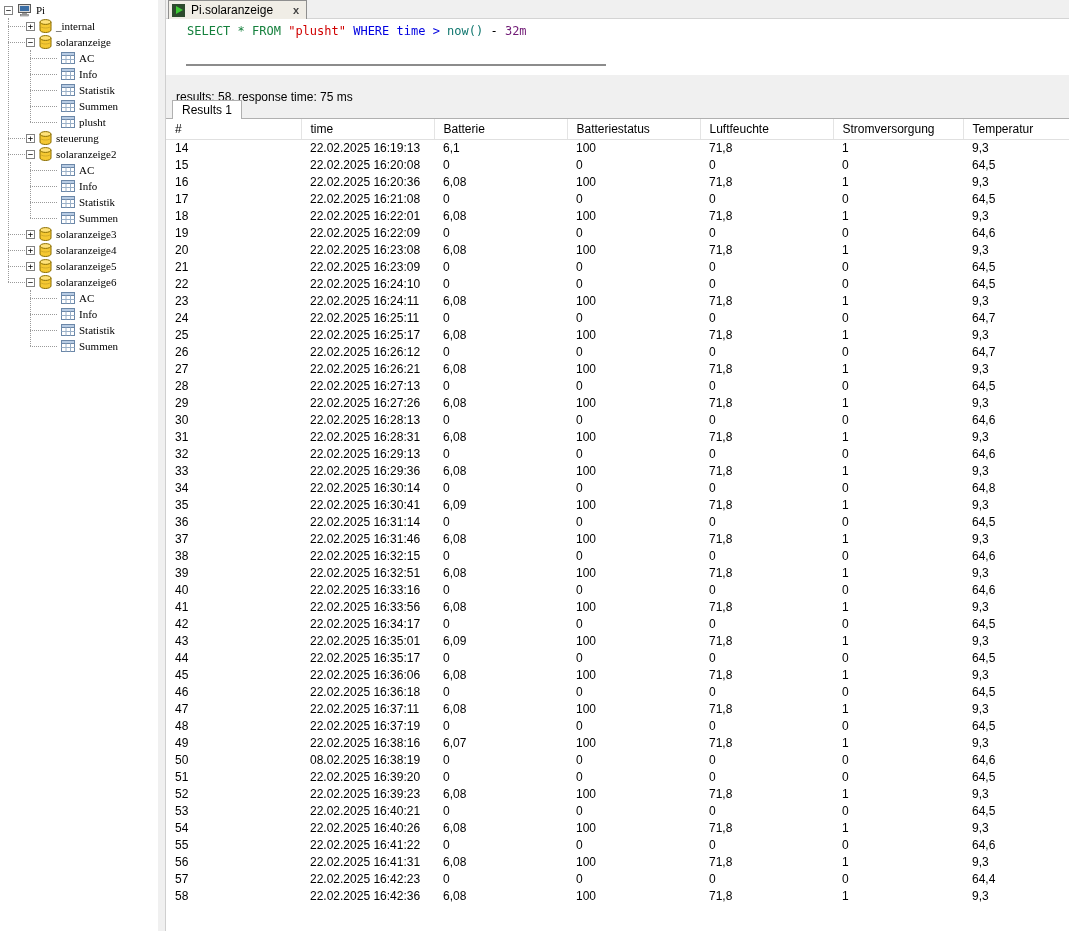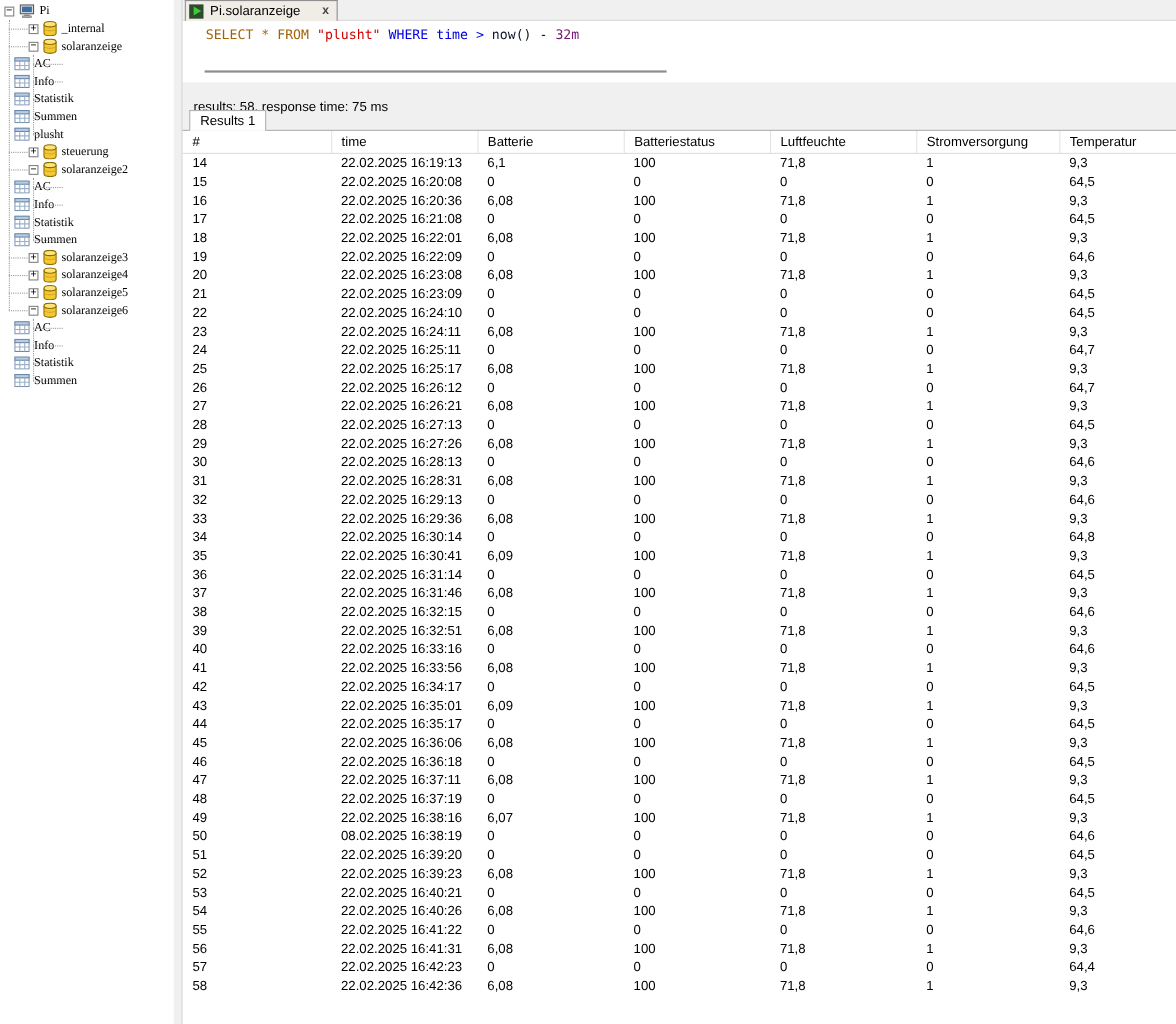--- a/index.html
+++ b/index.html
@@ -7,21 +7,21 @@
   body { font-family: "Liberation Sans", sans-serif; font-size: 12px; background: #f0f0f0; color: #000; }
 
   .app { display: flex; width: 1069px; height: 931px; }
 
   
   .tree-panel { width: 158px; flex-shrink: 0; background: #fff; position: relative; padding-top: 2px; overflow: hidden; }
   .panel-splitter { width: 7px; flex-shrink: 0; background: #f0f0f0; }
   .tree-row { display: flex; align-items: center; height: 16px; position: relative; white-space: nowrap; }
   .tree-row.depth-0 { padding-left: 4px; }
   .tree-row.depth-1 { padding-left: 26px; }
-  .tree-row.depth-2 { }
+  .tree-row.depth-2 { padding-left: 48px; }
   .tree-row.depth-1::before { content: ""; position: absolute; left: 8px; top: 8px; width: 17px; border-top: 1px dotted #9a9a9a; }
   .tree-row.depth-2::before { content: ""; position: absolute; left: 30px; top: 8px; width: 27px; border-top: 1px dotted #9a9a9a; }
   .expander { width: 9px; height: 9px; border: 1px solid #828282; background: #fff; font-family: "DejaVu Sans Mono", monospace; font-size: 9px; line-height: 7px; text-align: center; margin-right: 4px; flex-shrink: 0; color: #000; z-index: 1; }
   .expander-spacer { width: 13px; flex-shrink: 0; }
   .tree-icon { display: inline-flex; align-items: center; margin-right: 4px; flex-shrink: 0; z-index: 1; background: #fff; }
   .tree-label { font-size: 11px; font-family: Liberation Serif, serif; }
   .guide { position: absolute; width: 0; border-left: 1px dotted #9a9a9a; }
 
   
   .main { flex: 1; display: flex; flex-direction: column; background: #f0f0f0; border-left: 1px solid #cfcfcf; min-width: 0; }
@@ -336,21 +336,21 @@
 
     <div class="tab-strip">
       <div class="editor-tab">
         <span class="play-icon"></span>
         <span class="tab-label">Pi.solaranzeige</span>
         <span class="tab-close">x</span>
       </div>
     </div>
 
     <div class="query-editor">
-      <div class="query-line"><span style="color: #a16207;">SELECT * FROM </span><span style="color: rgb(208, 0, 0);">"plusht"</span><span style="color: rgb(0, 0, 224);"> WHERE time &gt; </span><span style="color: #0f172a;">now()</span><span style="color: rgb(0, 0, 0);"> - </span><span style="color: #701a75;">32m</span></div>
+      <div class="query-line"><span style="color: #15803d;">SELECT * FROM </span><span style="color: rgb(208, 0, 0);">"plusht"</span><span style="color: rgb(0, 0, 224);"> WHERE time &gt; </span><span style="color: #0f766e;">now()</span><span style="color: rgb(0, 0, 0);"> - </span><span style="color: #701a75;">32m</span></div>
       <div class="editor-resize-handle"></div>
     </div>
 
     <div class="status-region">
       <div class="status-text">results: 58, response time: 75 ms</div>
       <div class="results-tabstrip">
         <div class="results-tab">Results 1</div>
       </div>
     </div>
 

